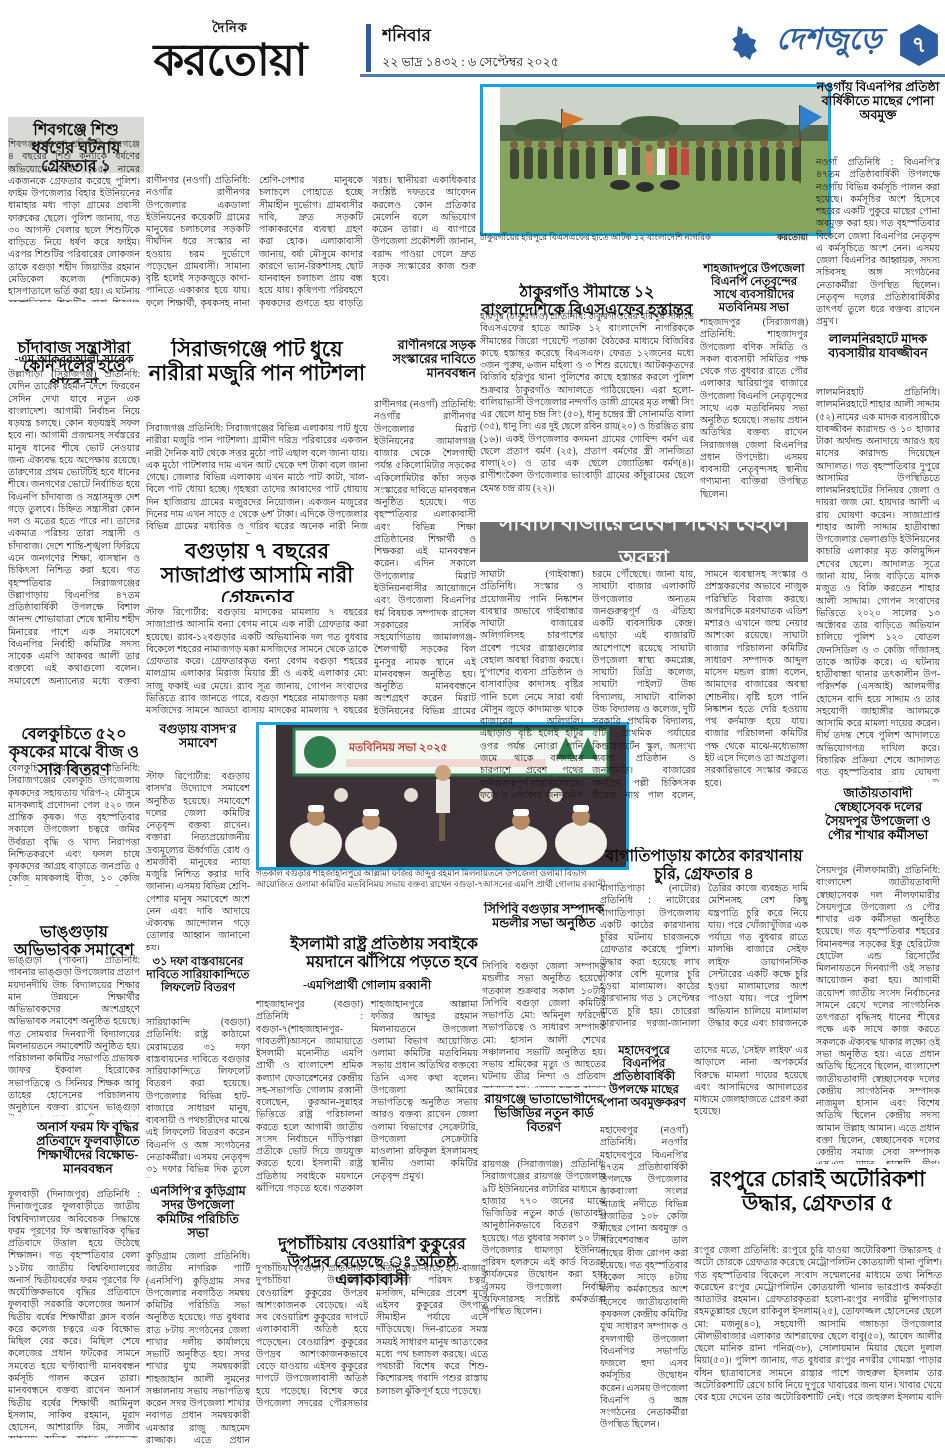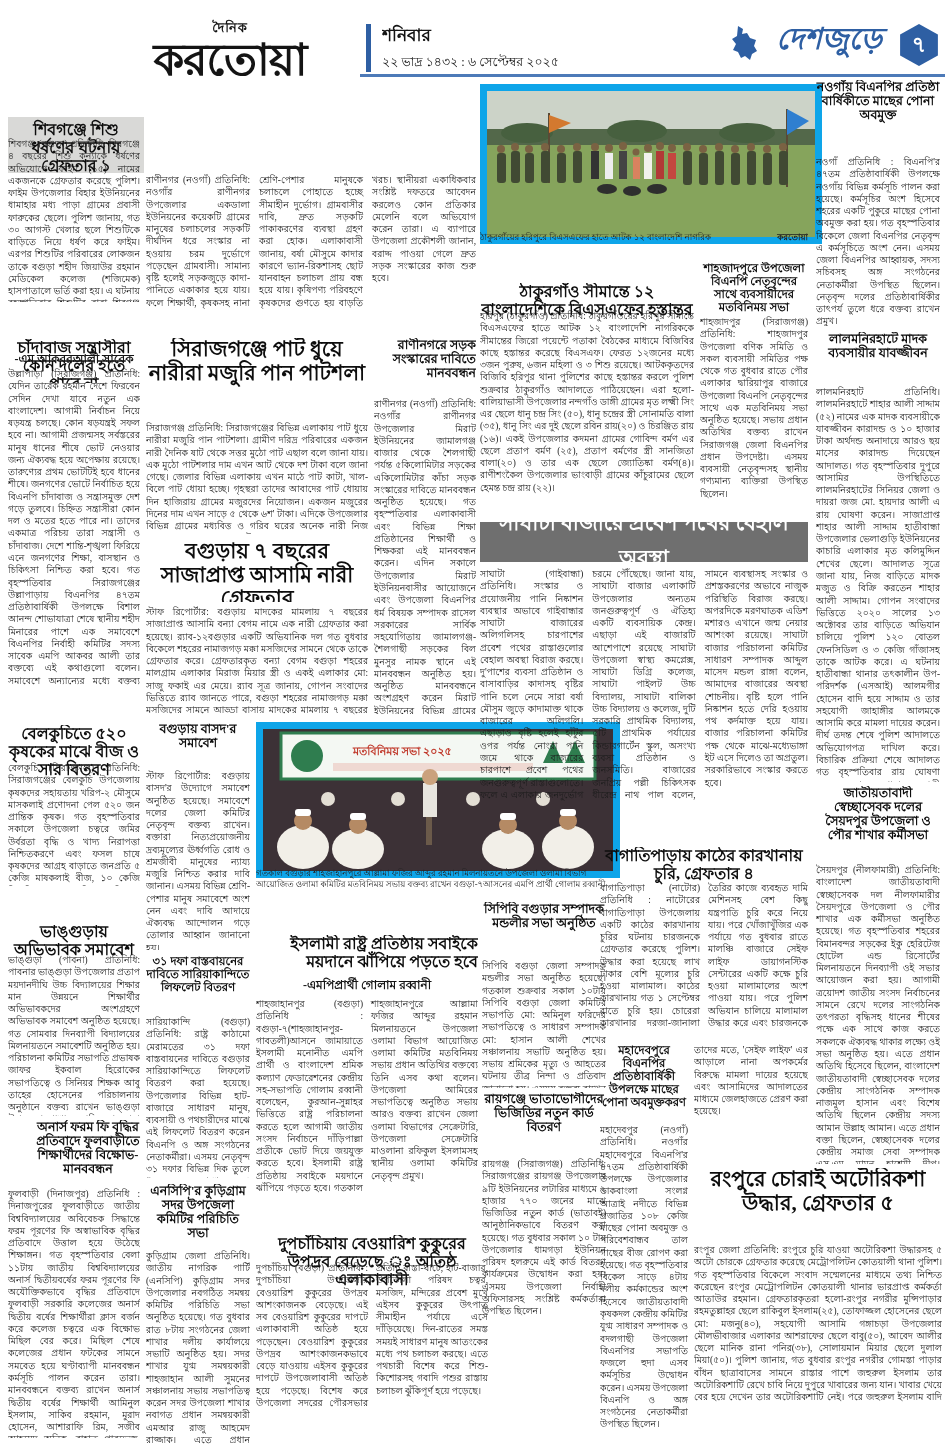--- a/index.html
+++ b/index.html
@@ -26,21 +26,21 @@
                 font-family:"DejaVu Serif", serif;}
   .date-day{font-size:17px;font-weight:bold;}
   .date-line{font-size:12.5px;margin-top:3px;}
   .vbar{position:absolute;background:#2e5fa3;}
   .section-wrap{display:flex;align-items:flex-end;gap:16px;justify-content:flex-end;}
   .section-name{color:#2e5fa3;font-weight:bold;font-size:30px;font-style:italic;}
   .hexagon{width:42px;height:42px;background:#2e5fa3;color:#fff;font-weight:bold;font-size:22px;
            display:flex;align-items:center;justify-content:center;
            clip-path:polygon(50% 0%,95% 25%,95% 75%,50% 100%,5% 75%,5% 25%);}
   .hrule{position:absolute;background:#4d7ab8;height:3px;}
-  .photo-frame{border:7px solid #0ea5e9;}
+  .photo-frame{border:3px solid #0ea5e9;padding-left:17px;}
   .banner-text{position:absolute;left:90px;top:14px;color:#c0392b;font-weight:bold;font-size:11px;}
 </style>
 </head>
 <body>
 
 <div class="page">
 
   <div class="block" style="left:100px;top:18px;width:260px;height:58px;">
     <div class="masthead-small">দৈনিক</div>
     <div class="masthead-big">করতোয়া</div>

